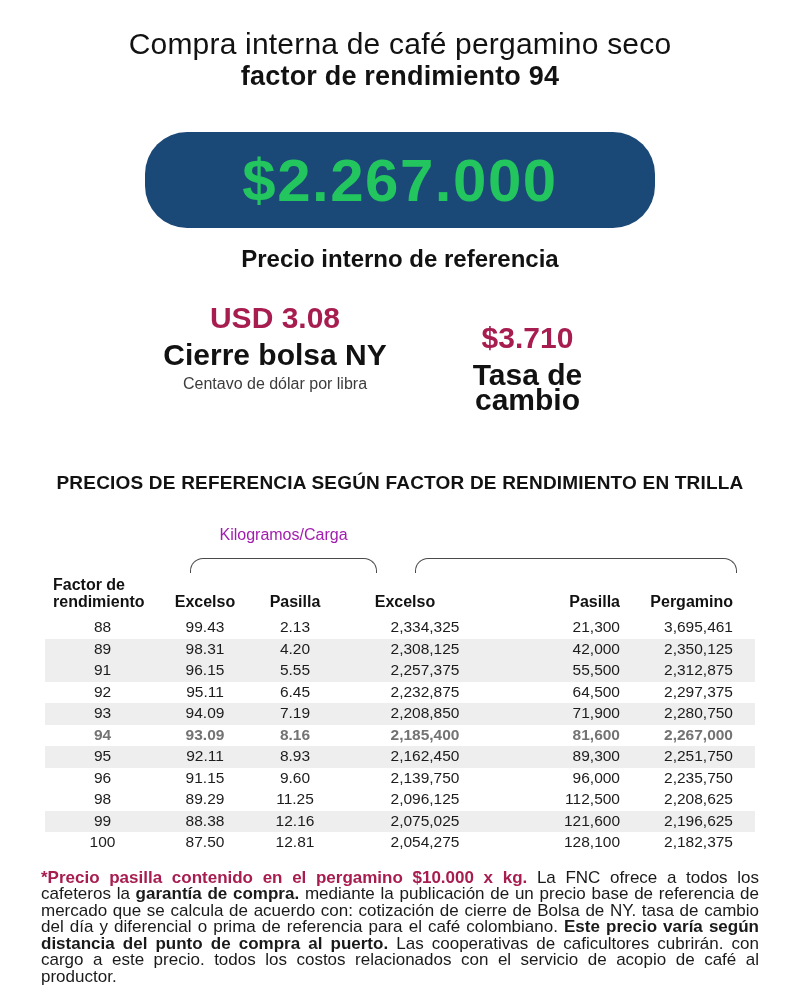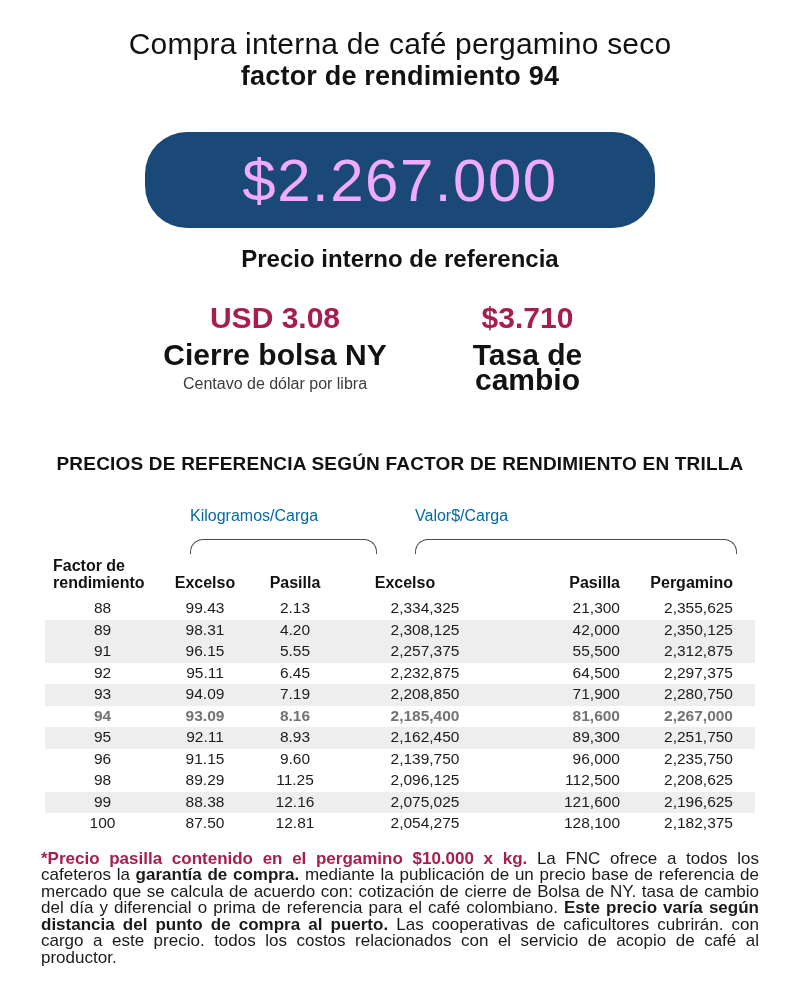--- a/index.html
+++ b/index.html
@@ -16,38 +16,38 @@
     -webkit-font-smoothing:antialiased;
   }
   .title{ text-align:center; margin-top:28px; font-size:30px; font-weight:500; line-height:32px; letter-spacing:.2px;}
   .title2{ text-align:center; font-size:27px; font-weight:800; line-height:32px; letter-spacing:.2px;}
 
   .badge{
     width:510px;height:96px;margin:40px auto 0;
     background:var(--navy);border-radius:42px;
     display:flex;align-items:center;justify-content:center;
   }
-  .badge-value{color:#f0abfc;font-size:60px;font-weight:400;letter-spacing:1.5px;}
+  .badge-value{color:#22c55e;font-size:60px;font-weight:700;letter-spacing:1.5px;}
 
   .price-label{text-align:center;font-size:24px;font-weight:800;margin-top:17px;line-height:28px;}
 
   .market{display:flex;width:505px;margin:28px auto 0;}
   .market-col{text-align:center;}
   .m1{width:255px;}
-  .m2{width:250px;}
+  .m2{width:250px;margin-top:20px;}
   .market-value{color:var(--crimson);font-size:30px;font-weight:800;line-height:34px;}
   .market-label{font-size:30px;font-weight:800;margin-top:7px;line-height:25px;}
   .m2 .market-label{max-width:130px;margin-left:auto;margin-right:auto;}
   .market-sublabel{font-size:16px;color:#3c3c3c;margin-top:8px;}
 
   .section-title{text-align:center;font-size:19px;font-weight:800;margin-top:60px;letter-spacing:.2px;}
 
   .table-wrap{width:710px;margin:22px auto 0;position:relative;}
   .group-zone{position:relative;height:60px;}
-  .group-label{position:absolute;top:10px;font-size:16px;color:#0369a1;text-align:left;}
+  .group-label{position:absolute;top:10px;font-size:16px;color:#a21caf;text-align:center;}
   .gl1{left:145px;width:187px;}
   .gl2{left:370px;width:322px;padding-right:30px;}
   .bracket{position:absolute;top:42px;height:15px;border:1.6px solid #4a4a4a;border-bottom:none;border-radius:13px 13px 0 0;}
   .b1{left:145px;width:187px;}
   .b2{left:370px;width:322px;}
 
   table{width:710px;border-collapse:collapse;table-layout:fixed;}
   col.w1{width:115px;} col.w2{width:90px;} col.w3{width:90px;}
   col.w4{width:170px;} col.w5{width:110px;} col.w6{width:135px;}
   thead th{font-size:16px;font-weight:800;padding:0 0 7px 0;vertical-align:bottom;line-height:17px;}
@@ -88,21 +88,20 @@
     <div class="market-value">$3.710</div>
     <div class="market-label">Tasa de cambio</div>
   </div>
 </div>
 
 <div class="section-title">PRECIOS DE REFERENCIA SEGÚN FACTOR DE RENDIMIENTO EN TRILLA</div>
 
 <div class="table-wrap">
   <div class="group-zone">
     <div class="group-label gl1">Kilogramos/Carga</div>
-    <div class="group-label gl2">Valor$/Carga</div>
     <div class="bracket b1"></div>
     <div class="bracket b2"></div>
   </div>
   <table>
     <colgroup>
       <col class="w1">
         <col class="w2">
         <col class="w3">
         <col class="w4">
         <col class="w5">
@@ -118,21 +117,21 @@
         <th class="c6">Pergamino</th>
       </tr>
     </thead>
     <tbody>
         <tr>
           <td class="c1">88</td>
           <td class="c2">99.43</td>
           <td class="c3">2.13</td>
           <td class="c4">2,334,325</td>
           <td class="c5">21,300</td>
-          <td class="c6">2,355,625</td>
+          <td class="c6">3,695,461</td>
         </tr>
         <tr class="stripe">
           <td class="c1">89</td>
           <td class="c2">98.31</td>
           <td class="c3">4.20</td>
           <td class="c4">2,308,125</td>
           <td class="c5">42,000</td>
           <td class="c6">2,350,125</td>
         </tr>
         <tr class="stripe">

